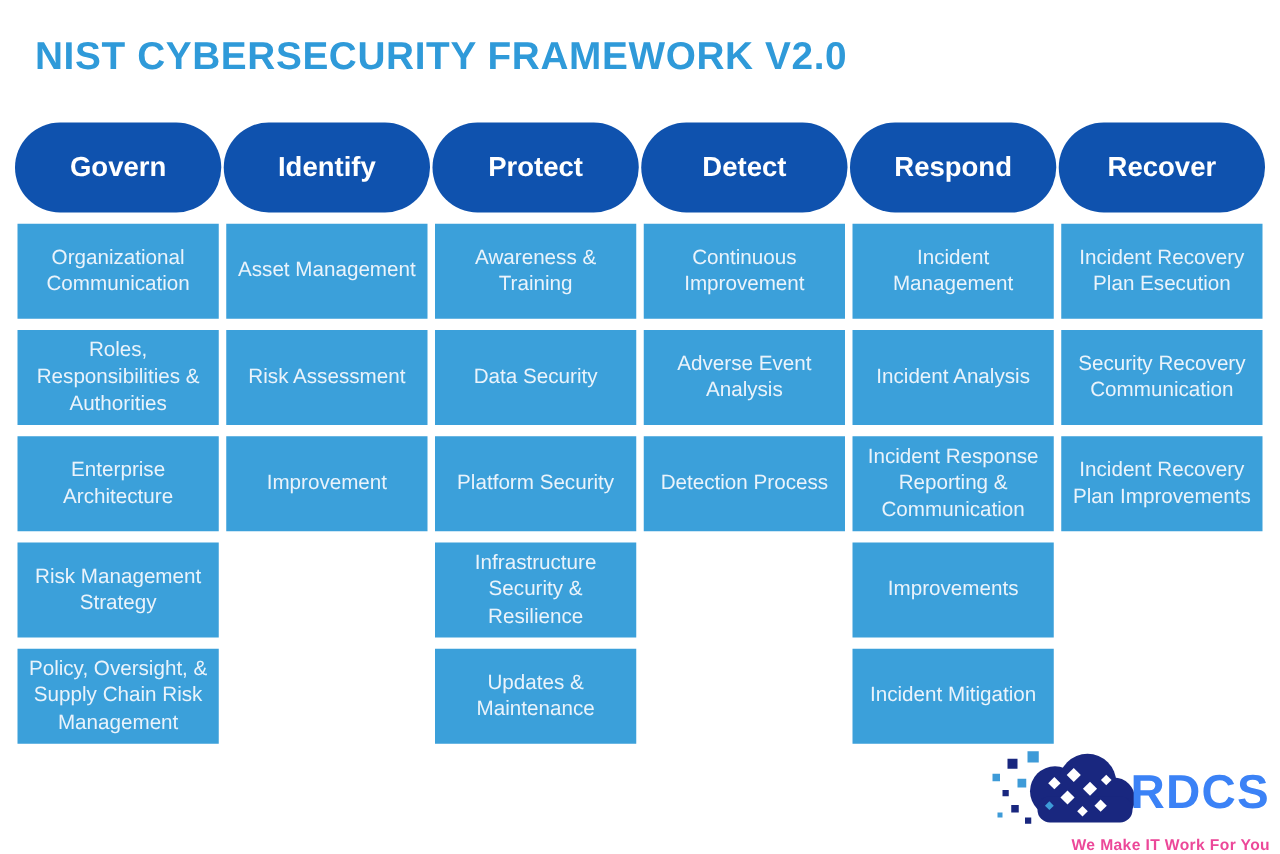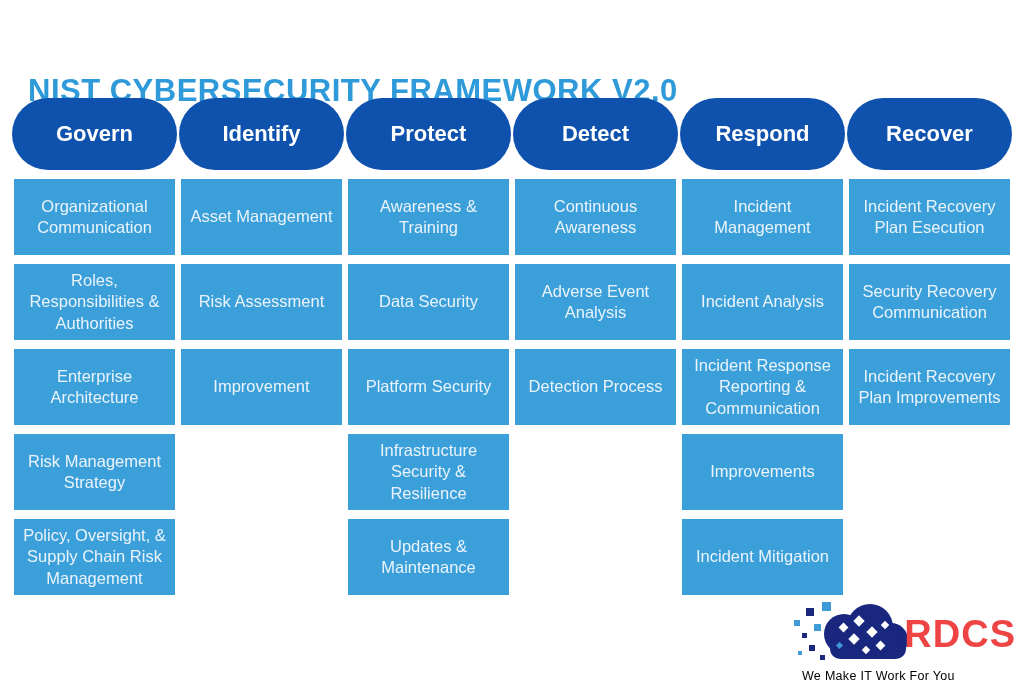--- a/index.html
+++ b/index.html
@@ -12,21 +12,20 @@
     overflow: hidden;
   }
   .title {
     position: absolute;
     top: 27px; left: 28px;
     font-size: 31px;
     font-weight: bold;
     letter-spacing: 0.5px;
     color: #2F9AD9;
     white-space: nowrap;
-    margin-top: 46px;
   }
   .grid {
     position: absolute;
     top: 98px; left: 12px;
     width: 1000px;
     display: grid;
     grid-template-columns: repeat(6, 1fr);
     column-gap: 2px;
   }
   .col { display: flex; flex-direction: column; }
@@ -57,30 +56,30 @@
     width: 214px;
   }
   .logo-row {
     display: flex;
     align-items: center;
     justify-content: flex-end;
   }
   .logo-brand {
     font-size: 38px;
     font-weight: bold;
-    color: #ef4444;
+    color: #3b82f6;
     letter-spacing: 1px;
     line-height: 1;
     margin-left: -6px;
   }
   .logo-tagline {
-    text-align: left;
-    font-weight: normal;
+    text-align: right;
+    font-weight: bold;
     font-size: 12.5px;
-    color: #000000;
+    color: #ec4899;
     letter-spacing: 0.3px;
     margin-top: 1px;
     white-space: nowrap;
   }
 </style>
 </head>
 <body>
 
 <div class="title">NIST CYBERSECURITY FRAMEWORK V2.0</div>
 
@@ -106,21 +105,21 @@
     <div class="pill">Protect</div>
     <div class="cell">Awareness &amp; Training</div>
     <div class="cell">Data Security</div>
     <div class="cell">Platform Security</div>
     <div class="cell">Infrastructure Security &amp; Resilience</div>
     <div class="cell">Updates &amp; Maintenance</div>
   </div>
 
   <div class="col">
     <div class="pill">Detect</div>
-    <div class="cell">Continuous Awareness</div>
+    <div class="cell">Continuous Improvement</div>
     <div class="cell">Adverse Event Analysis</div>
     <div class="cell">Detection Process</div>
   </div>
 
   <div class="col">
     <div class="pill">Respond</div>
     <div class="cell">Incident Management</div>
     <div class="cell">Incident Analysis</div>
     <div class="cell">Incident Response Reporting &amp; Communication</div>
     <div class="cell">Improvements</div>

